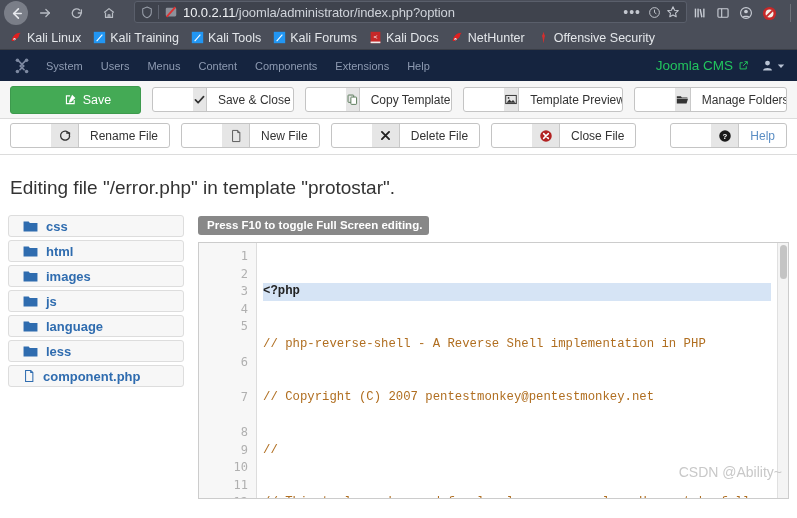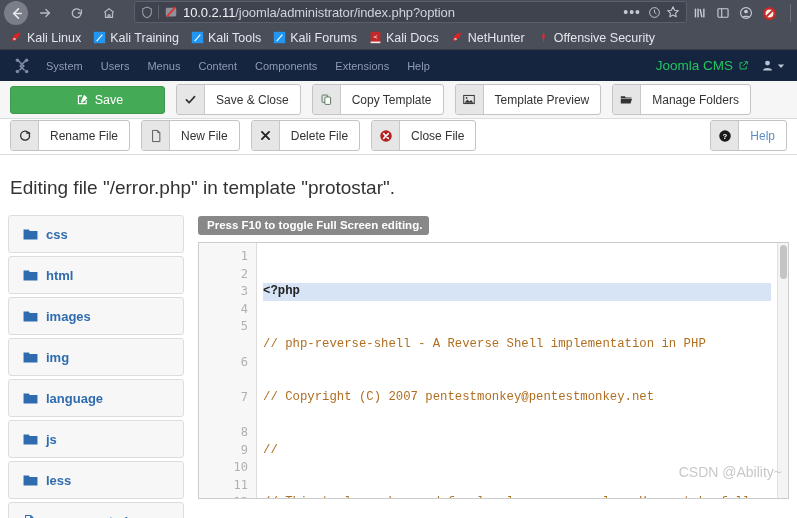--- a/index.html
+++ b/index.html
@@ -113,22 +113,23 @@
     align-items: center;
     gap: 11px;
     height: 38px;
   }
   .btn-group {
     display: flex;
     align-items: stretch;
     border: 1px solid #c4c4c4;
     border-radius: 3px;
     background: #fff;
-    height: 31px;
+    height: 25px;
     overflow: hidden;
+    padding-left: 40px;
   }
   .btn-ico {
     background: #e6e6e6;
     border-right: 1px solid #c9c9c9;
     width: 28px;
     display: flex; align-items: center; justify-content: center;
     color: #333;
   }
   .btn-lbl {
     padding: 0 11px;
@@ -166,21 +167,21 @@
     display: flex;
     padding: 0 8px;
     gap: 14px;
     height: 290px;
   }
   .file-list { width: 176px; flex: none; }
   .file-item {
     border: 1px solid #dddddd;
     background: #f7f7f7;
     border-radius: 3px;
-    height: 38px;
+    height: 22px;
     margin-bottom: 3px;
     display: flex;
     align-items: center;
     padding-left: 14px;
     gap: 8px;
     color: #2f6caf;
     font-size: 13px;
     font-weight: bold;
   }
   .folder-ico { color: #2f6caf; display:flex; align-items:center; flex:none; }
@@ -573,37 +574,29 @@
           </svg>
         </span>
       <span>images</span>
     </div>
     <div class="file-item">
       <span class="folder-ico">
           <svg width="15" height="13" viewBox="0 0 16 14" fill="currentColor">
             <path d="M0.5 1.5 H6 L7.3 3.2 H15.5 V12.5 H0.5 Z"></path>
           </svg>
         </span>
-      <span>img</span>
+      <span>js</span>
     </div>
     <div class="file-item">
       <span class="folder-ico">
           <svg width="15" height="13" viewBox="0 0 16 14" fill="currentColor">
             <path d="M0.5 1.5 H6 L7.3 3.2 H15.5 V12.5 H0.5 Z"></path>
           </svg>
         </span>
       <span>language</span>
-    </div>
-    <div class="file-item">
-      <span class="folder-ico">
-          <svg width="15" height="13" viewBox="0 0 16 14" fill="currentColor">
-            <path d="M0.5 1.5 H6 L7.3 3.2 H15.5 V12.5 H0.5 Z"></path>
-          </svg>
-        </span>
-      <span>js</span>
     </div>
     <div class="file-item">
       <span class="folder-ico">
           <svg width="15" height="13" viewBox="0 0 16 14" fill="currentColor">
             <path d="M0.5 1.5 H6 L7.3 3.2 H15.5 V12.5 H0.5 Z"></path>
           </svg>
         </span>
       <span>less</span>
     </div>
     <div class="file-item">

